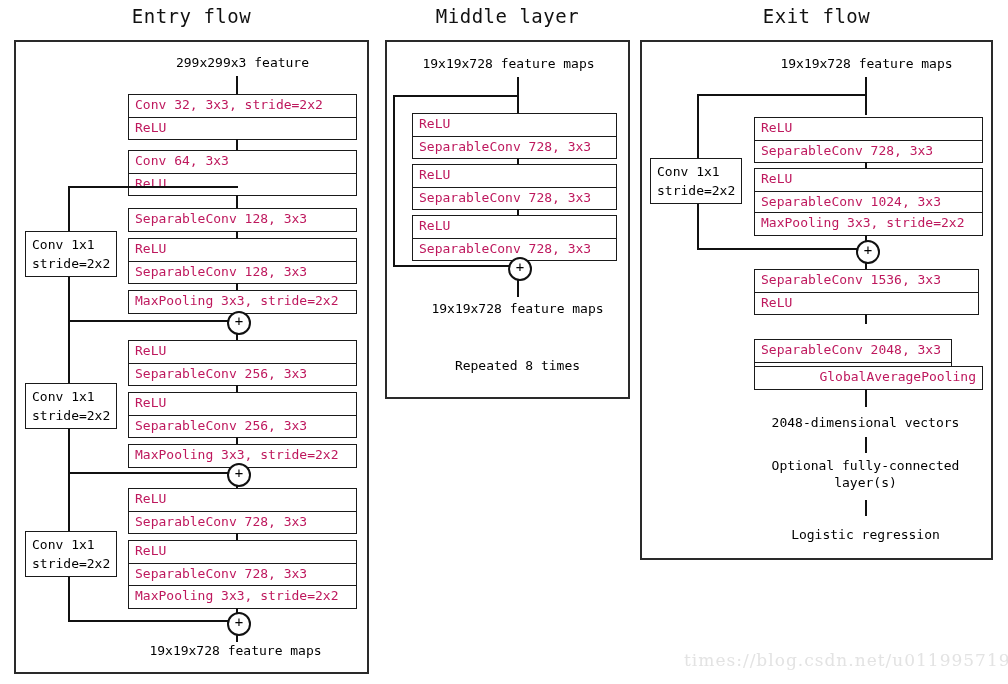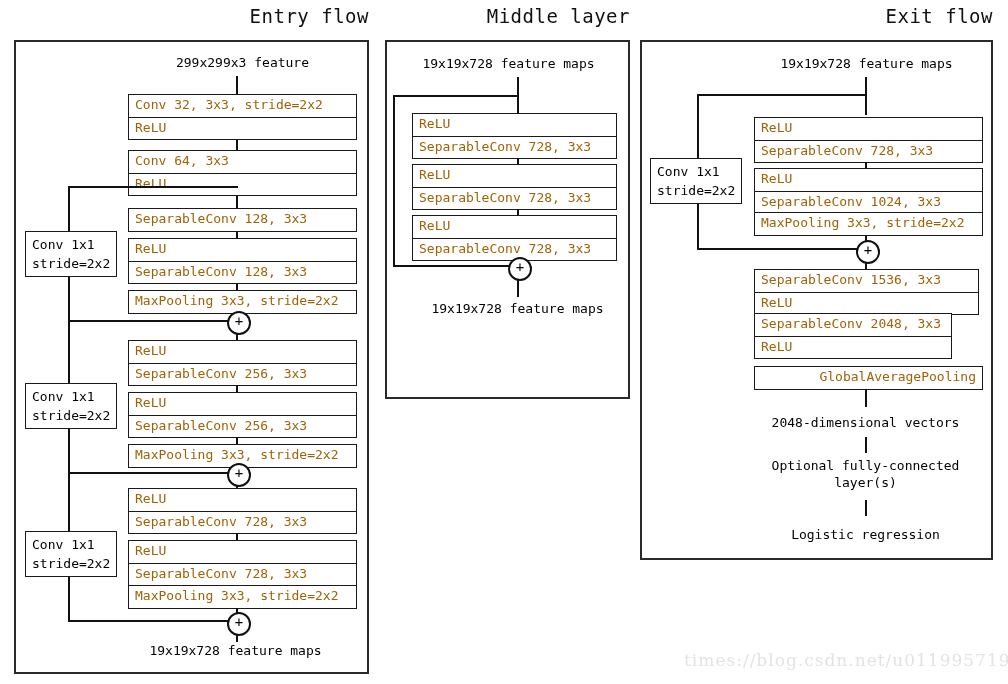--- a/index.html
+++ b/index.html
@@ -6,21 +6,21 @@
   html,body{margin:0;padding:0;background:#ffffff;}
   body{
     width:1008px;height:684px;position:relative;overflow:hidden;
     font-family:"DejaVu Sans Mono","Liberation Mono",monospace;
     color:#000000;
   }
   #stage{position:absolute;left:0;top:0;width:1008px;height:684px;}
 
   
   .flow-title{
-    position:absolute;text-align:right;
+    position:absolute;text-align:center;
     font-family:"DejaVu Sans Mono","Liberation Mono",monospace;
     font-size:19px;line-height:24px;letter-spacing:.5px;
     color:#111;white-space:nowrap;
   }
 
   
   .panel{
     position:absolute;border:2px solid #2a2a2a;background:transparent;
     box-sizing:border-box;
   }
@@ -34,21 +34,21 @@
 
   
   .box{
     position:absolute;box-sizing:border-box;
     border:1.6px solid #1a1a1a;background:#fff;
   }
   .box .row{
     box-sizing:border-box;
     font-family:"DejaVu Sans Mono","Liberation Mono",monospace;
     font-size:13px;line-height:20px;height:22px;
-    padding:0 6px;white-space:nowrap;color:#a16207;
+    padding:0 6px;white-space:nowrap;color:#be185d;
     display:block;overflow:hidden;
   }
   .box .row + .row{border-top:1.6px solid #1a1a1a;}
 
   
   .sidebox{
     position:absolute;box-sizing:border-box;
     border:1.6px solid #1a1a1a;background:#fff;
     font-family:"DejaVu Sans Mono","Liberation Mono",monospace;
     font-size:13px;line-height:19px;padding:3px 6px;white-space:pre;
@@ -196,20 +196,21 @@
   <div class="box" style="left:412px;top:215px;width:205px;">
     <span class="row">ReLU</span>
     <span class="row">SeparableConv 728, 3x3</span>
   </div>
   <div class="vline" style="left:517px;top:260px;height:8px;"></div>
 
   <div class="plus" style="left:508px;top:257px;">+</div>
   <div class="vline" style="left:517px;top:277px;height:20px;"></div>
 
   <div class="note" style="left:403px;top:300px;width:229px;">19x19x728 feature maps</div>
+  <div class="note" style="left:403px;top:357px;width:229px;">Repeated 8 times</div>
 
   <div class="note" style="left:752px;top:55px;width:229px;">19x19x728 feature maps</div>
   <div class="vline" style="left:865px;top:77px;height:38px;"></div>
 
   <div class="hline" style="left:697px;top:94px;width:170px;"></div>
   <div class="vline" style="left:697px;top:94px;height:156px;"></div>
   <div class="hline" style="left:697px;top:248px;width:170px;"></div>
   <div class="sidebox" style="left:650px;top:158px;width:92px;"><span>Conv 1x1</span><br><span>stride=2x2</span></div>
 
   <div class="box" style="left:754px;top:117px;width:229px;">
@@ -230,21 +231,21 @@
   <div class="vline" style="left:865px;top:235px;height:10px;"></div>
   <div class="plus" style="left:856px;top:240px;">+</div>
   <div class="vline" style="left:865px;top:260px;height:10px;"></div>
 
   <div class="box" style="left:754px;top:269px;width:225px;">
     <span class="row">SeparableConv 1536, 3x3</span>
     <span class="row">ReLU</span>
   </div>
   <div class="vline" style="left:865px;top:314px;height:10px;"></div>
 
-  <div class="box" style="left:754px;top:313px;width:198px;">
+  <div class="box" style="left:754px;top:339px;width:198px;">
     <span class="row">SeparableConv 2048, 3x3</span>
     <span class="row">ReLU</span>
   </div>
   <div class="vline" style="left:865px;top:366px;height:10px;"></div>
 
   <div class="box" style="left:754px;top:366px;width:229px;text-align:right;">
     <span class="row">GlobalAveragePooling</span>
   </div>
   <div class="vline" style="left:865px;top:389px;height:18px;"></div>
 

